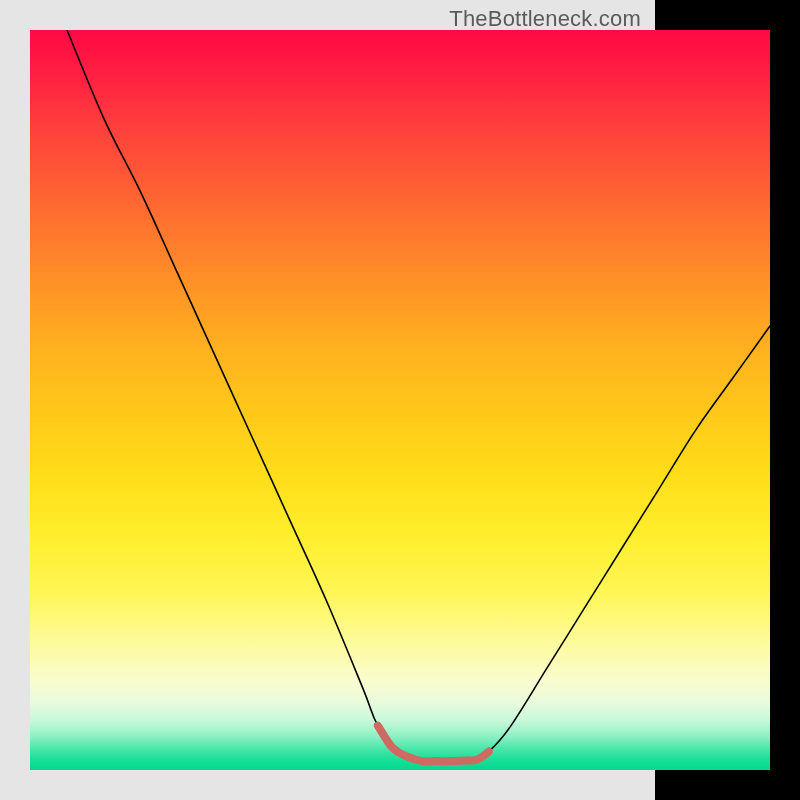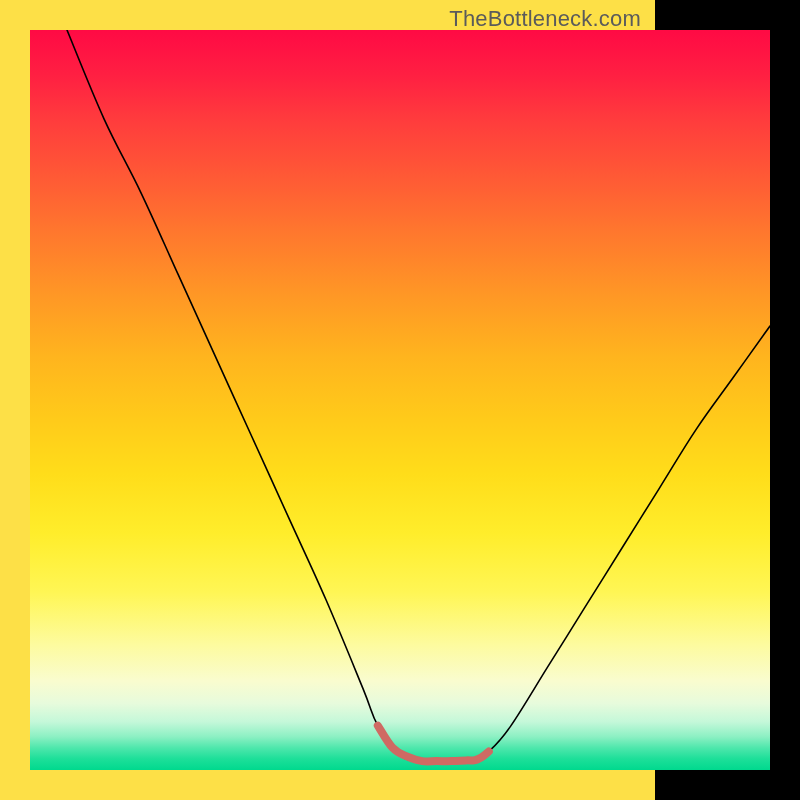--- a/index.html
+++ b/index.html
@@ -8,21 +8,21 @@
     width: 800px;
     height: 800px;
     overflow: hidden;
     background: #000;
     font-family: Arial, Helvetica, sans-serif;
   }
   .frame {
     position: relative;
     width: 655px;
     height: 800px;
-    background: #fde047;
+    background: #e5e5e5;
   }
   .plot-area {
     position: absolute;
     left: 30px;
     top: 30px;
     width: 740px;
     height: 740px;
     overflow: hidden;
   }
   .gradient {

